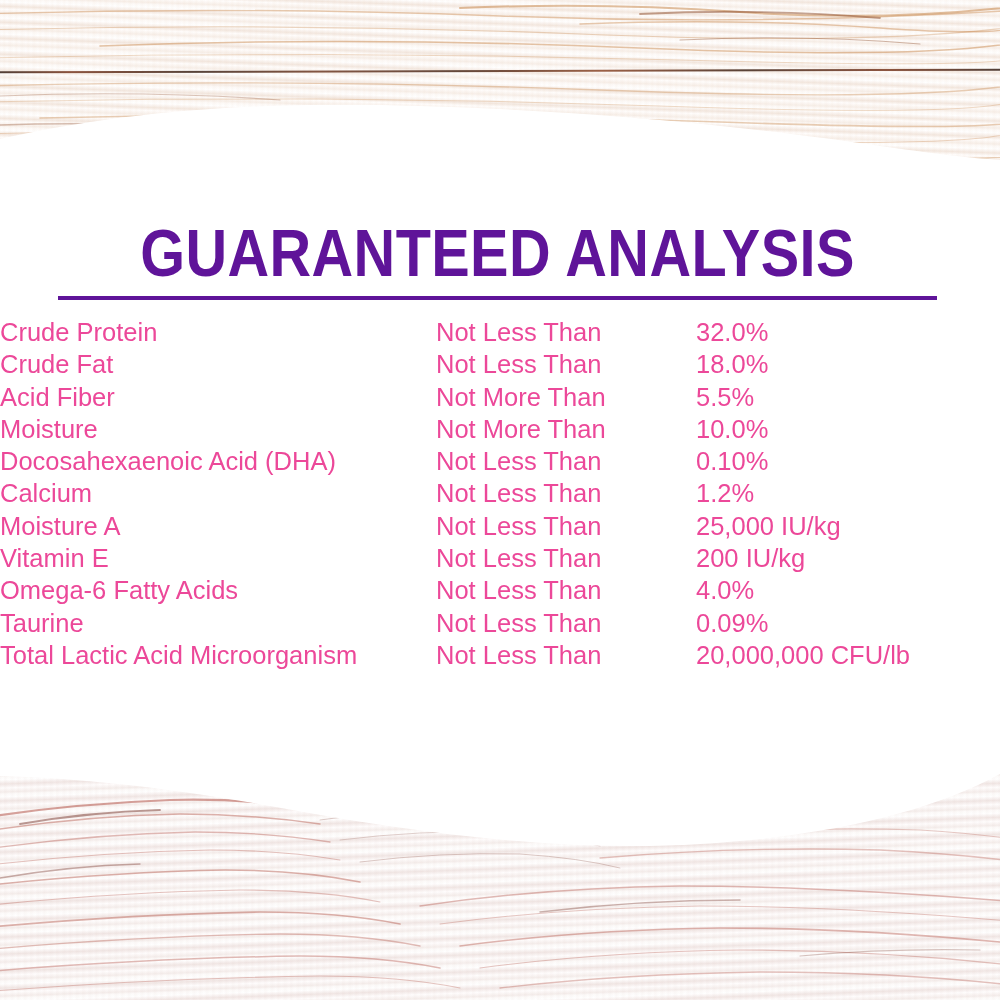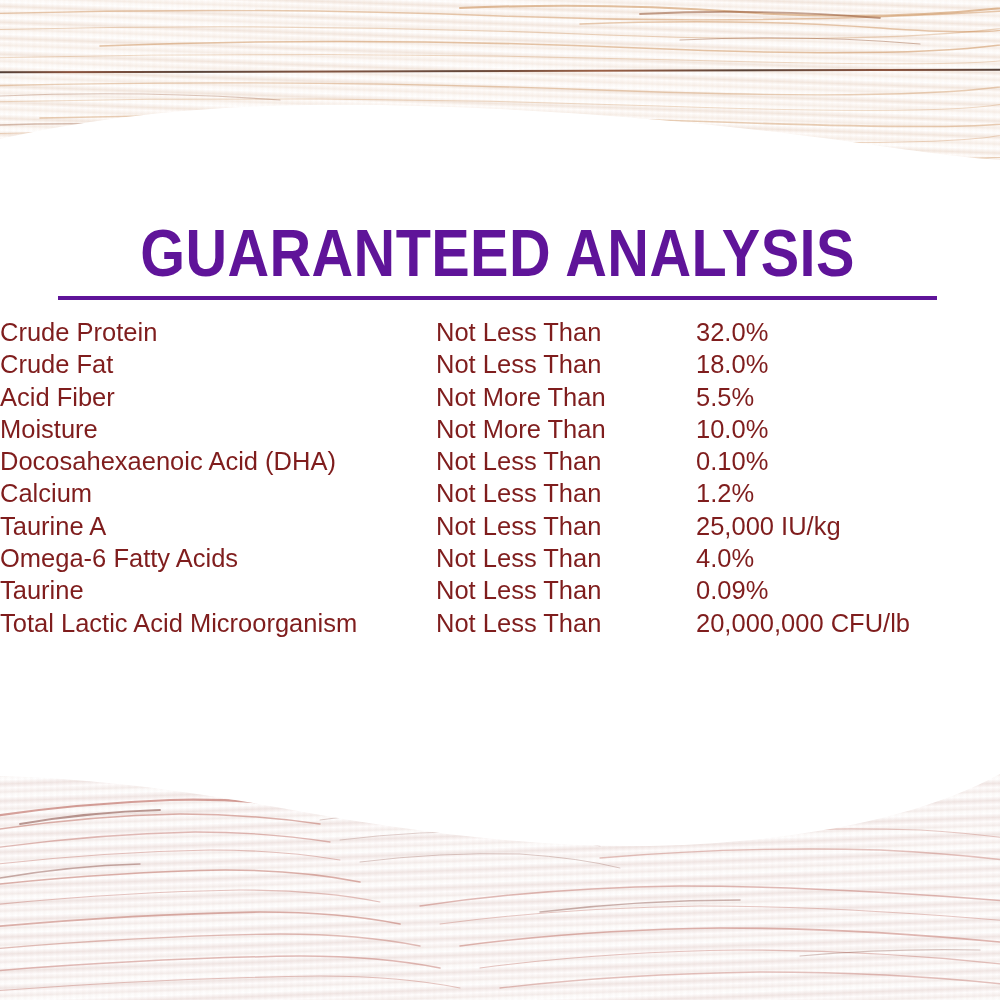--- a/index.html
+++ b/index.html
@@ -144,21 +144,21 @@
     position: absolute;
     left: 0;
     top: 140px;
     width: 1000px;
     border-collapse: collapse;
   }
   #analysis-table td {
     padding: 0;
     font-size: 25.5px;
     line-height: 32.3px;
-    color: #7f1d1d;
+    color: #ec4899;
     font-family: "Liberation Sans", "DejaVu Sans", sans-serif;
     white-space: nowrap;
     vertical-align: baseline;
   }
   td.col-nutrient {
     padding-left: 58px;
     text-align: left;
     width: 436px;
   }
   td.col-qualifier {
@@ -239,23 +239,28 @@
           <td class="col-nutrient">Docosahexaenoic Acid (DHA)</td>
           <td class="col-qualifier">Not Less Than</td>
           <td class="col-value">0.10%</td>
         </tr>
         <tr>
           <td class="col-nutrient">Calcium</td>
           <td class="col-qualifier">Not Less Than</td>
           <td class="col-value">1.2%</td>
         </tr>
         <tr>
-          <td class="col-nutrient">Taurine A</td>
+          <td class="col-nutrient">Moisture A</td>
           <td class="col-qualifier">Not Less Than</td>
           <td class="col-value">25,000 IU/kg</td>
+        </tr>
+        <tr>
+          <td class="col-nutrient">Vitamin E</td>
+          <td class="col-qualifier">Not Less Than</td>
+          <td class="col-value">200 IU/kg</td>
         </tr>
         <tr>
           <td class="col-nutrient">Omega-6 Fatty Acids</td>
           <td class="col-qualifier">Not Less Than</td>
           <td class="col-value">4.0%</td>
         </tr>
         <tr>
           <td class="col-nutrient">Taurine</td>
           <td class="col-qualifier">Not Less Than</td>
           <td class="col-value">0.09%</td>

